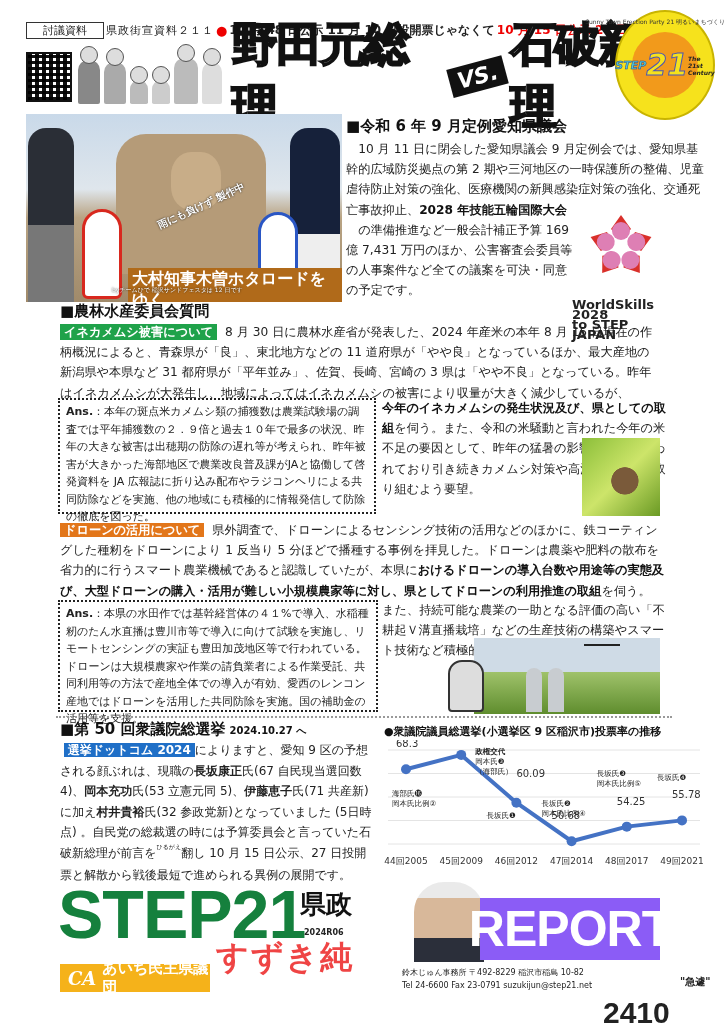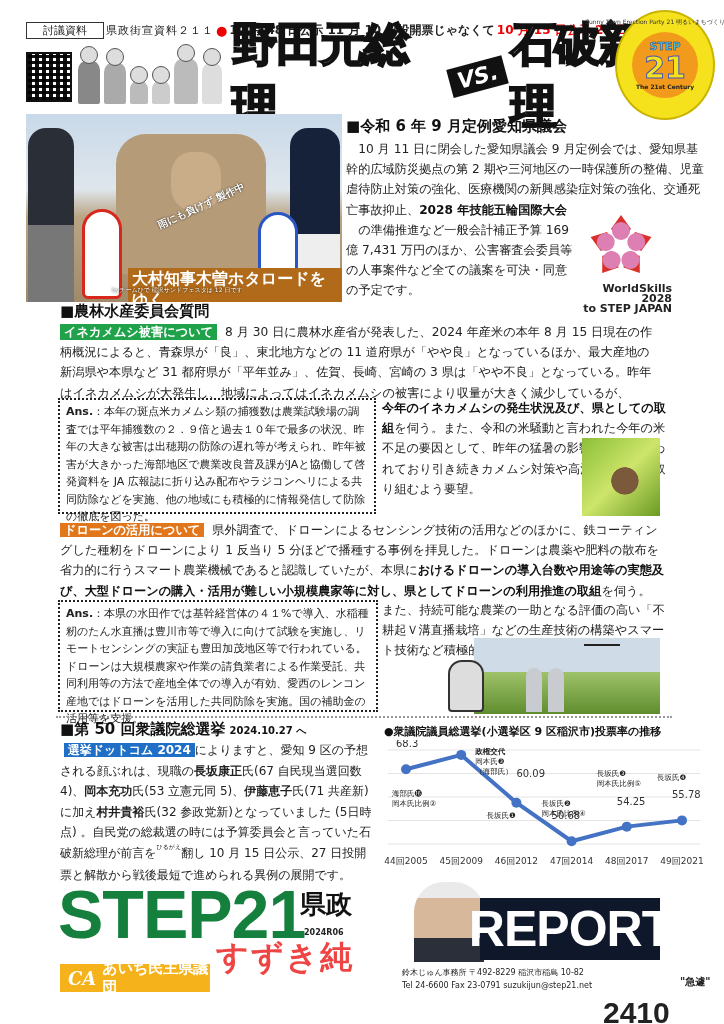--- a/index.html
+++ b/index.html
@@ -19,21 +19,21 @@
       background-blend-mode: multiply; border: 2px solid #111; }
   .people { left: 78px; top: 48px; width: 150px; height: 56px; display: flex; align-items: flex-end; gap: 4px; }
   .person { background: #999; border-radius: 10px 10px 2px 2px; position: relative; }
   .person::before { content: ""; position: absolute; left: 50%; top: -14px; transform: translateX(-50%); width: 16px; height: 16px; border-radius: 50%; background: #ddd; border: 1px solid #555; }
 
   .headline { left: 232px; top: 44px; height: 64px; display: flex; align-items: center; gap: 4px; }
   .headline .big { font-size: 46px; font-weight: 900; color: #fff; -webkit-text-stroke: 2px #111; letter-spacing: -2px; font-family: "DejaVu Sans", sans-serif; }
   .headline .vs { background: #111; color: #fff; font-weight: bold; font-style: italic; font-size: 22px; padding: 2px 8px; transform: rotate(-15deg); }
 
   .badge { left: 615px; top: 10px; width: 100px; height: 110px; border-radius: 50%; background: #f6e21c; border: 2px solid #c9b400; display: flex; align-items: center; justify-content: center; }
-  .badge .inner { width: 66px; height: 66px; border-radius: 50%; background: #f29a1b; display: flex; flex-direction: column; align-items: center; justify-content: center; }
+  .badge .inner { width: 66px; height: 66px; border-radius: 50%; background: #f29a1b; display: flex; flex-direction: row; align-items: center; justify-content: center; font-style: italic; }
   .badge .num { font-size: 30px; font-weight: 900; color: #f6e21c; -webkit-text-stroke: 1px #4a55b5; line-height: 1; }
   .badge .step { font-size: 11px; font-weight: bold; color: #4fc6d6; -webkit-text-stroke: 0.5px #2a3f8a; }
   .badge .cent { font-size: 6px; font-weight: bold; color: #222; }
   .badge .ring { position: absolute; top: 6px; left: 50%; transform: translateX(-50%); font-size: 6px; color: #333; white-space: nowrap; }
 
   
   .photo { left: 26px; top: 114px; width: 316px; height: 188px; background: linear-gradient(#c9d9e9 0%, #dfe6ec 40%, #b9a484 55%, #a08a6a 100%); overflow: hidden; }
   .photo .sculpt { position: absolute; left: 90px; top: 20px; width: 150px; height: 140px; background: #b59b78; border-radius: 30px 30px 6px 6px; }
   .photo .face { position: absolute; left: 145px; top: 38px; width: 50px; height: 58px; background: #c8ad88; border-radius: 40%; }
   .photo .man1 { position: absolute; left: 2px; top: 14px; width: 46px; height: 176px; background: linear-gradient(#2a2e36 0 55%, #777 55%); border-radius: 18px 18px 0 0; }
@@ -45,21 +45,21 @@
   .photo .caption { position: absolute; left: 86px; top: 172px; color: #fff; font-size: 6px; text-shadow: 0 0 2px #000; }
 
   
   .h2 { font-size: 15px; font-weight: 900; color: #111; white-space: nowrap; }
   .body-text { font-size: 12.2px; line-height: 20.2px; color: #222; }
   .bold { font-weight: bold; color: #111; }
 
   .assembly-head { left: 346px; top: 117px; }
   .assembly-text { left: 346px; top: 139px; width: 360px; text-indent: 1em; }
   .wslogo { left: 588px; top: 214px; width: 66px; height: 66px; }
-  .wslabel { left: 572px; top: 284px; font-size: 11px; font-weight: bold; text-align: right; width: 100px; line-height: 10px; }
+  .wslabel { left: 572px; top: 300px; font-size: 13px; font-weight: bold; text-align: left; width: 100px; line-height: 10px; }
 
   .agri-head { left: 60px; top: 302px; }
   .green-tag { background: #1fa24a; color: #fff; font-weight: bold; padding: 1px 4px; margin-right: 8px; }
   .orange-tag { background: #e2761a; color: #fff; font-weight: bold; padding: 0 4px; margin-right: 8px; }
   .blue-tag { background: #1f6fc7; color: #fff; font-weight: bold; padding: 0 4px; }
 
   .agri-text { left: 60px; top: 322px; width: 600px; }
   .ans-box { border: 2px dotted #222; padding: 3px 6px; font-size: 11px; line-height: 17.5px; color: #222; }
   .ans1 { left: 58px; top: 398px; width: 318px; height: 116px; }
   .ans-label { font-weight: 900; font-style: normal; margin-top: 44px; }
@@ -87,21 +87,21 @@
   .chart svg text { font-family: "DejaVu Sans", sans-serif; }
 
   
   .footer-step { left: 58px; top: 882px; font-family: "Liberation Sans", sans-serif; font-size: 68px; font-weight: bold; color: #15803d; letter-spacing: -1px; line-height: 64px; }
   .footer-kensei { left: 300px; top: 887px; font-size: 26px; font-weight: 900; color: #111; }
   .footer-year { left: 304px; top: 928px; font-size: 8px; font-weight: bold; }
   .footer-party { left: 60px; top: 964px; width: 150px; height: 28px; background: #f5b21a; color: #fff; font-size: 15px; font-weight: bold; display: flex; align-items: center; padding-left: 8px; gap: 6px; }
   .footer-party .logo { font-style: italic; font-family: "DejaVu Serif", serif; font-size: 18px; }
   .footer-name { left: 216px; top: 936px; font-size: 32px; font-weight: 700; color: #ef4444; letter-spacing: 2px; }
   .portrait { left: 414px; top: 882px; width: 70px; height: 80px; background: linear-gradient(#eaeaea 0 20%, #d8b89a 20% 70%, #2b2f3a 70%); border-radius: 30px 30px 0 0; }
-  .report { left: 480px; top: 898px; width: 180px; height: 62px; background: #0f172a; color: #fff; font-family: "Liberation Sans", sans-serif; font-size: 50px; font-weight: bold; display: flex; align-items: center; justify-content: center; letter-spacing: -1px; }
+  .report { left: 480px; top: 898px; width: 180px; height: 62px; background: #8b5cf6; color: #fff; font-family: "Liberation Sans", sans-serif; font-size: 50px; font-weight: bold; display: flex; align-items: center; justify-content: center; letter-spacing: -1px; }
   .footer-contact { left: 402px; top: 966px; font-size: 8px; line-height: 13px; white-space: nowrap; }
   .footer-issue { left: 603px; top: 996px; font-family: "Liberation Sans", sans-serif; font-size: 30px; font-weight: bold; color: #222; }
   .footer-tagline { left: 680px; top: 975px; font-size: 10px; font-weight: bold; }
 </style>
 </head>
 <body>
 
 <div class="abs topline">
   <span class="tag">討議資料</span>
   <span class="ref">県政街宣資料２１１</span>

